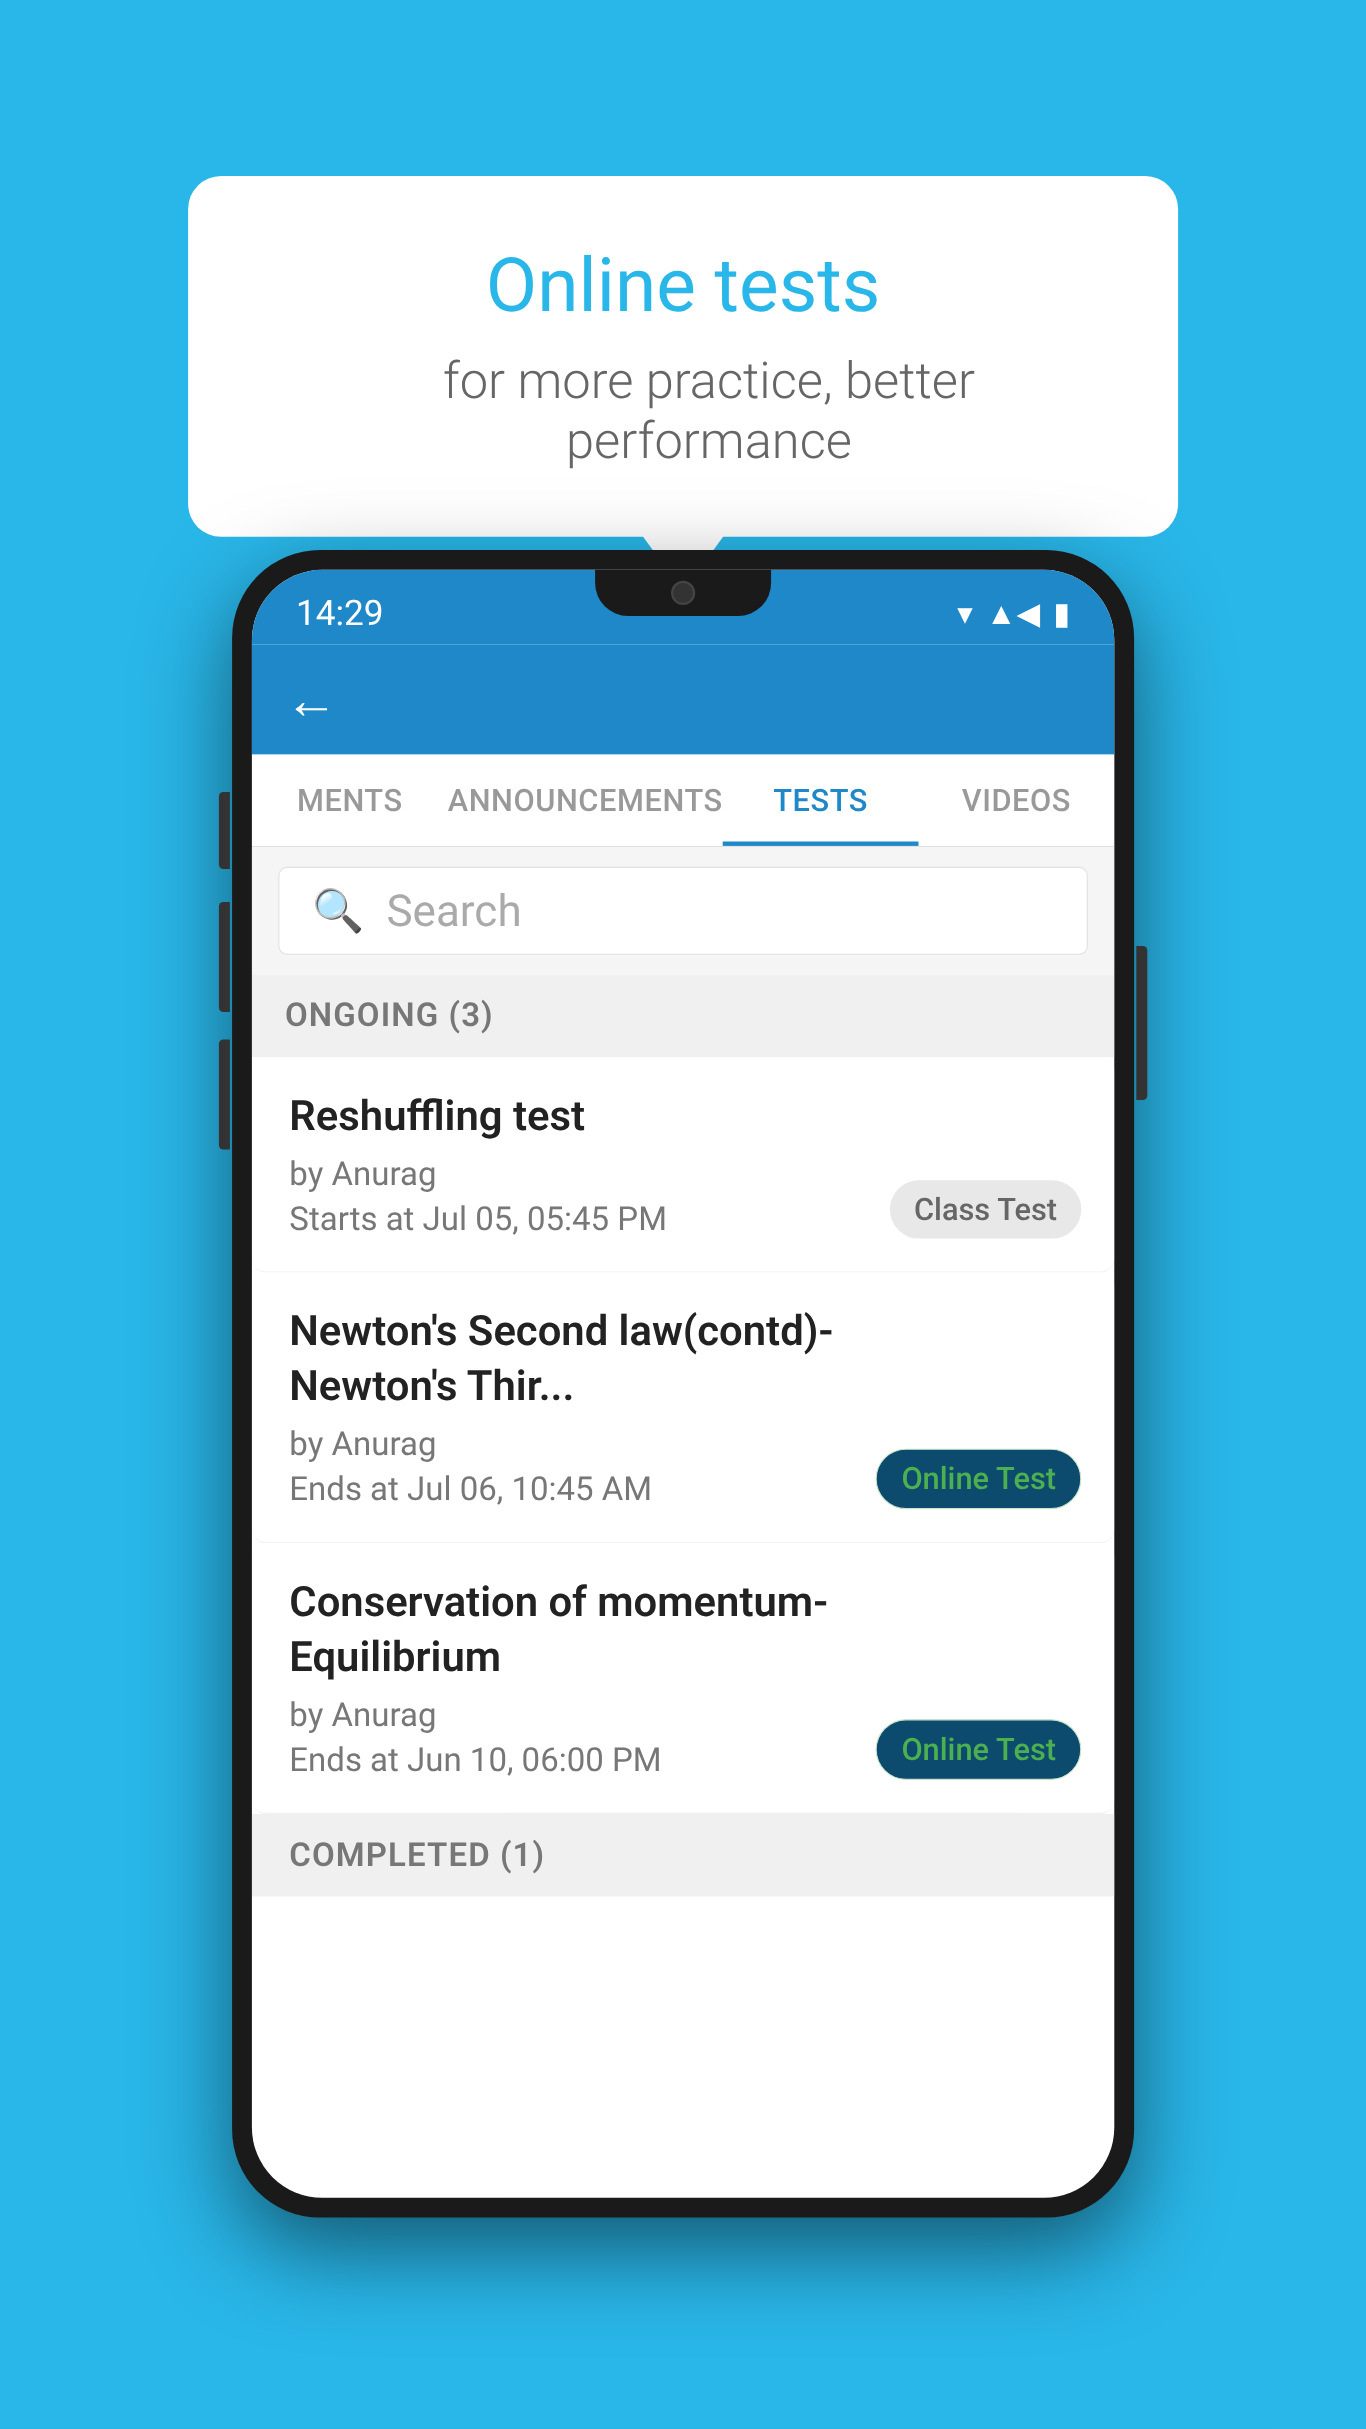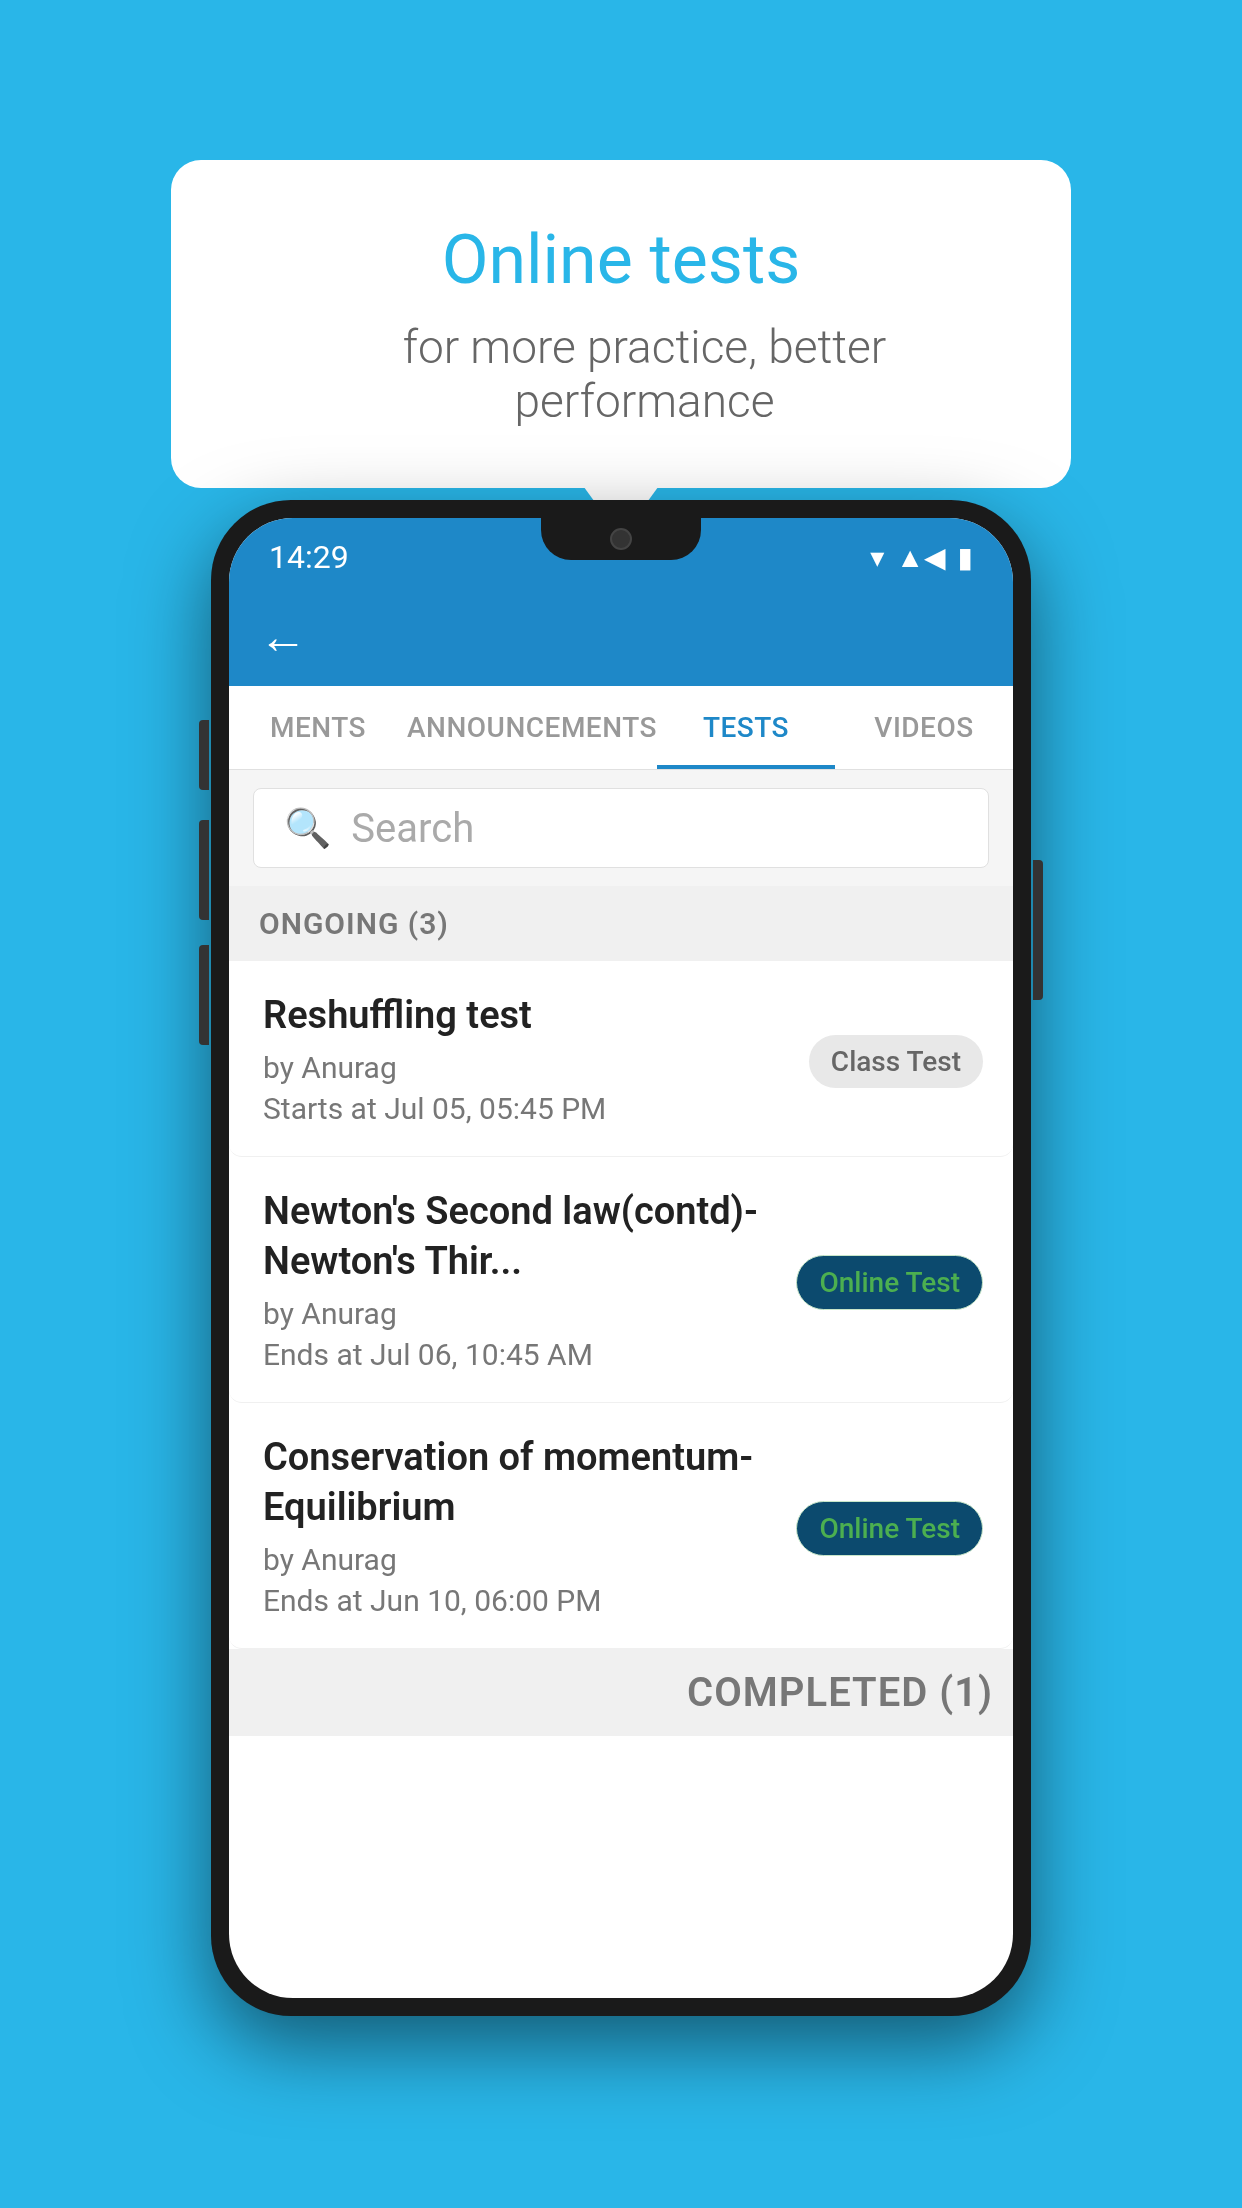--- a/index.html
+++ b/index.html
@@ -224,21 +224,21 @@
       letter-spacing: 1px;
     }
 
     
     .test-item {
       background: white;
       padding: 30px 30px 30px 34px;
       border-bottom: 1px solid #f0f0f0;
       display: flex;
       justify-content: space-between;
-      align-items: center;
+      align-items: flex-end;
       border-radius: 13px;
     }
 
     .test-info {
       flex: 1;
       padding-right: 20px;
     }
 
     .test-name {
       font-size: 38px;
@@ -275,26 +275,25 @@
 
     .badge-online {
       background: #0c4a6e;
       color: #4caf50;
       border: 1px solid #c8e6c9;
     }
 
     
     .section-completed {
       background: #f0f0f0;
-      padding: 20px 20px;
-      font-size: 40px;
+      padding: 20px 34px;
+      font-size: 30px;
       font-weight: 600;
       color: #777;
       letter-spacing: 1px;
-      text-align: right;
     }
 
     
     .phone-side-left {
       position: absolute;
       left: -12px;
       top: 220px;
       width: 10px;
       height: 70px;
       background: #333;

